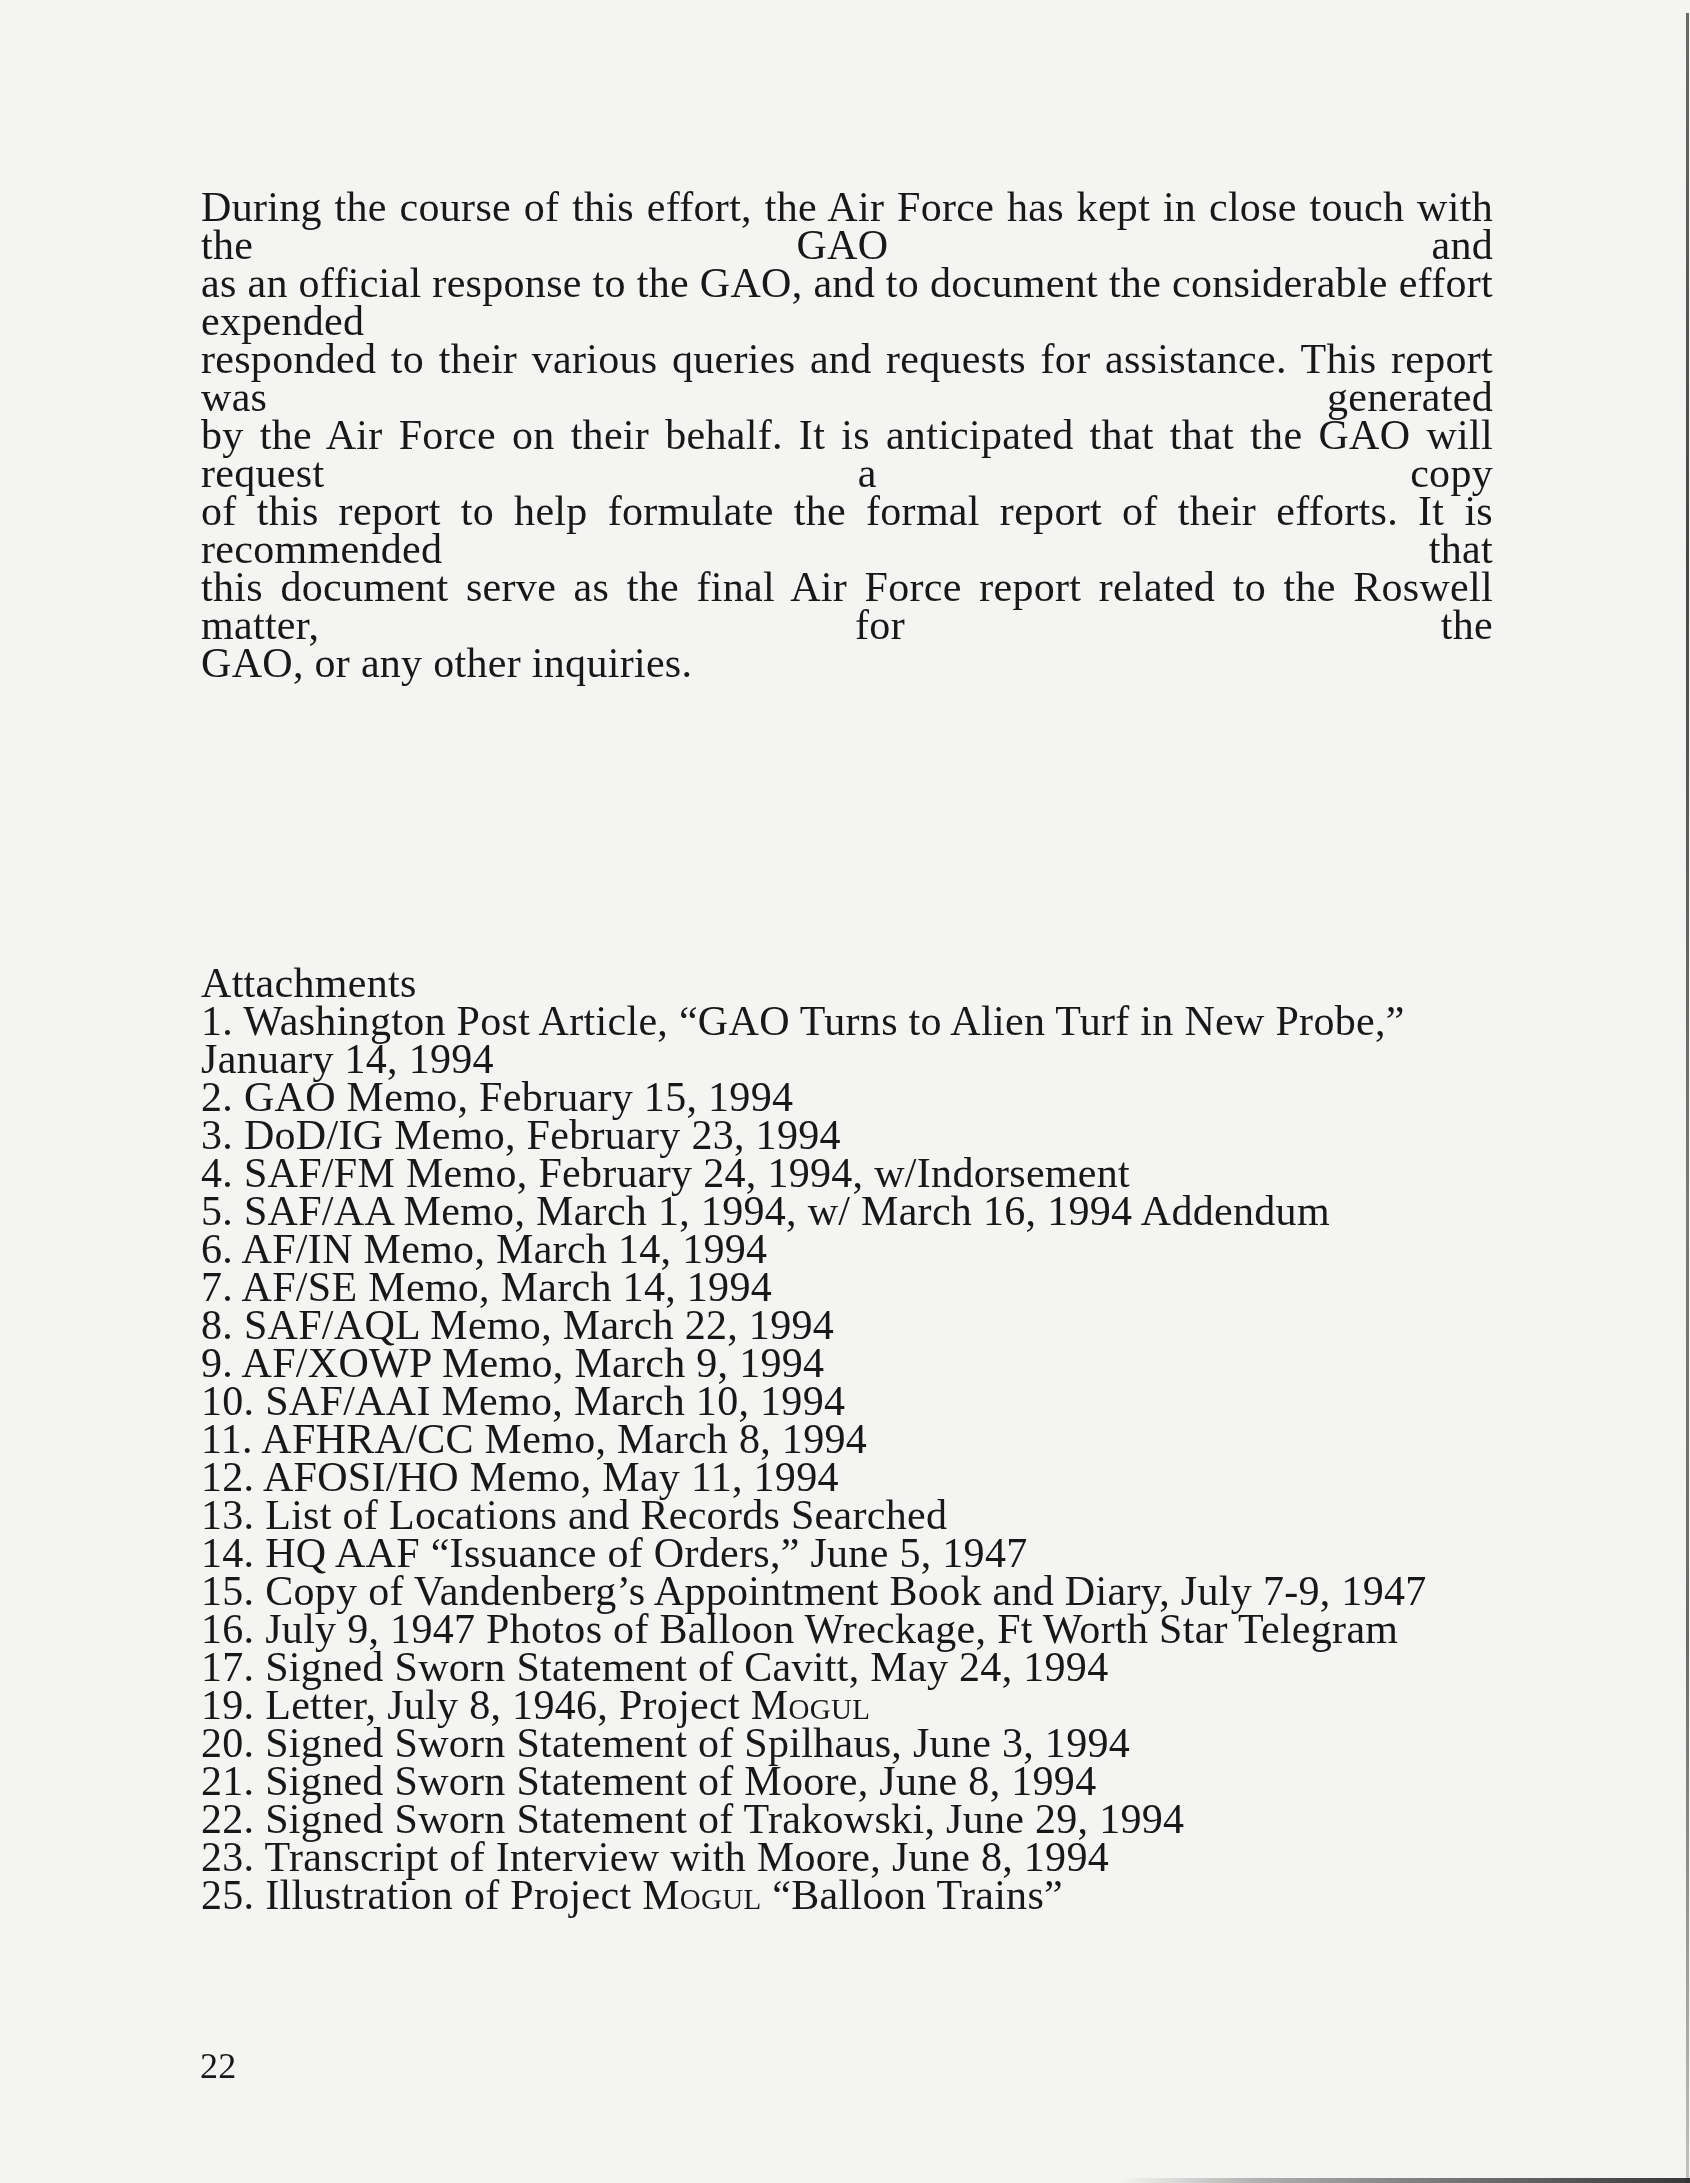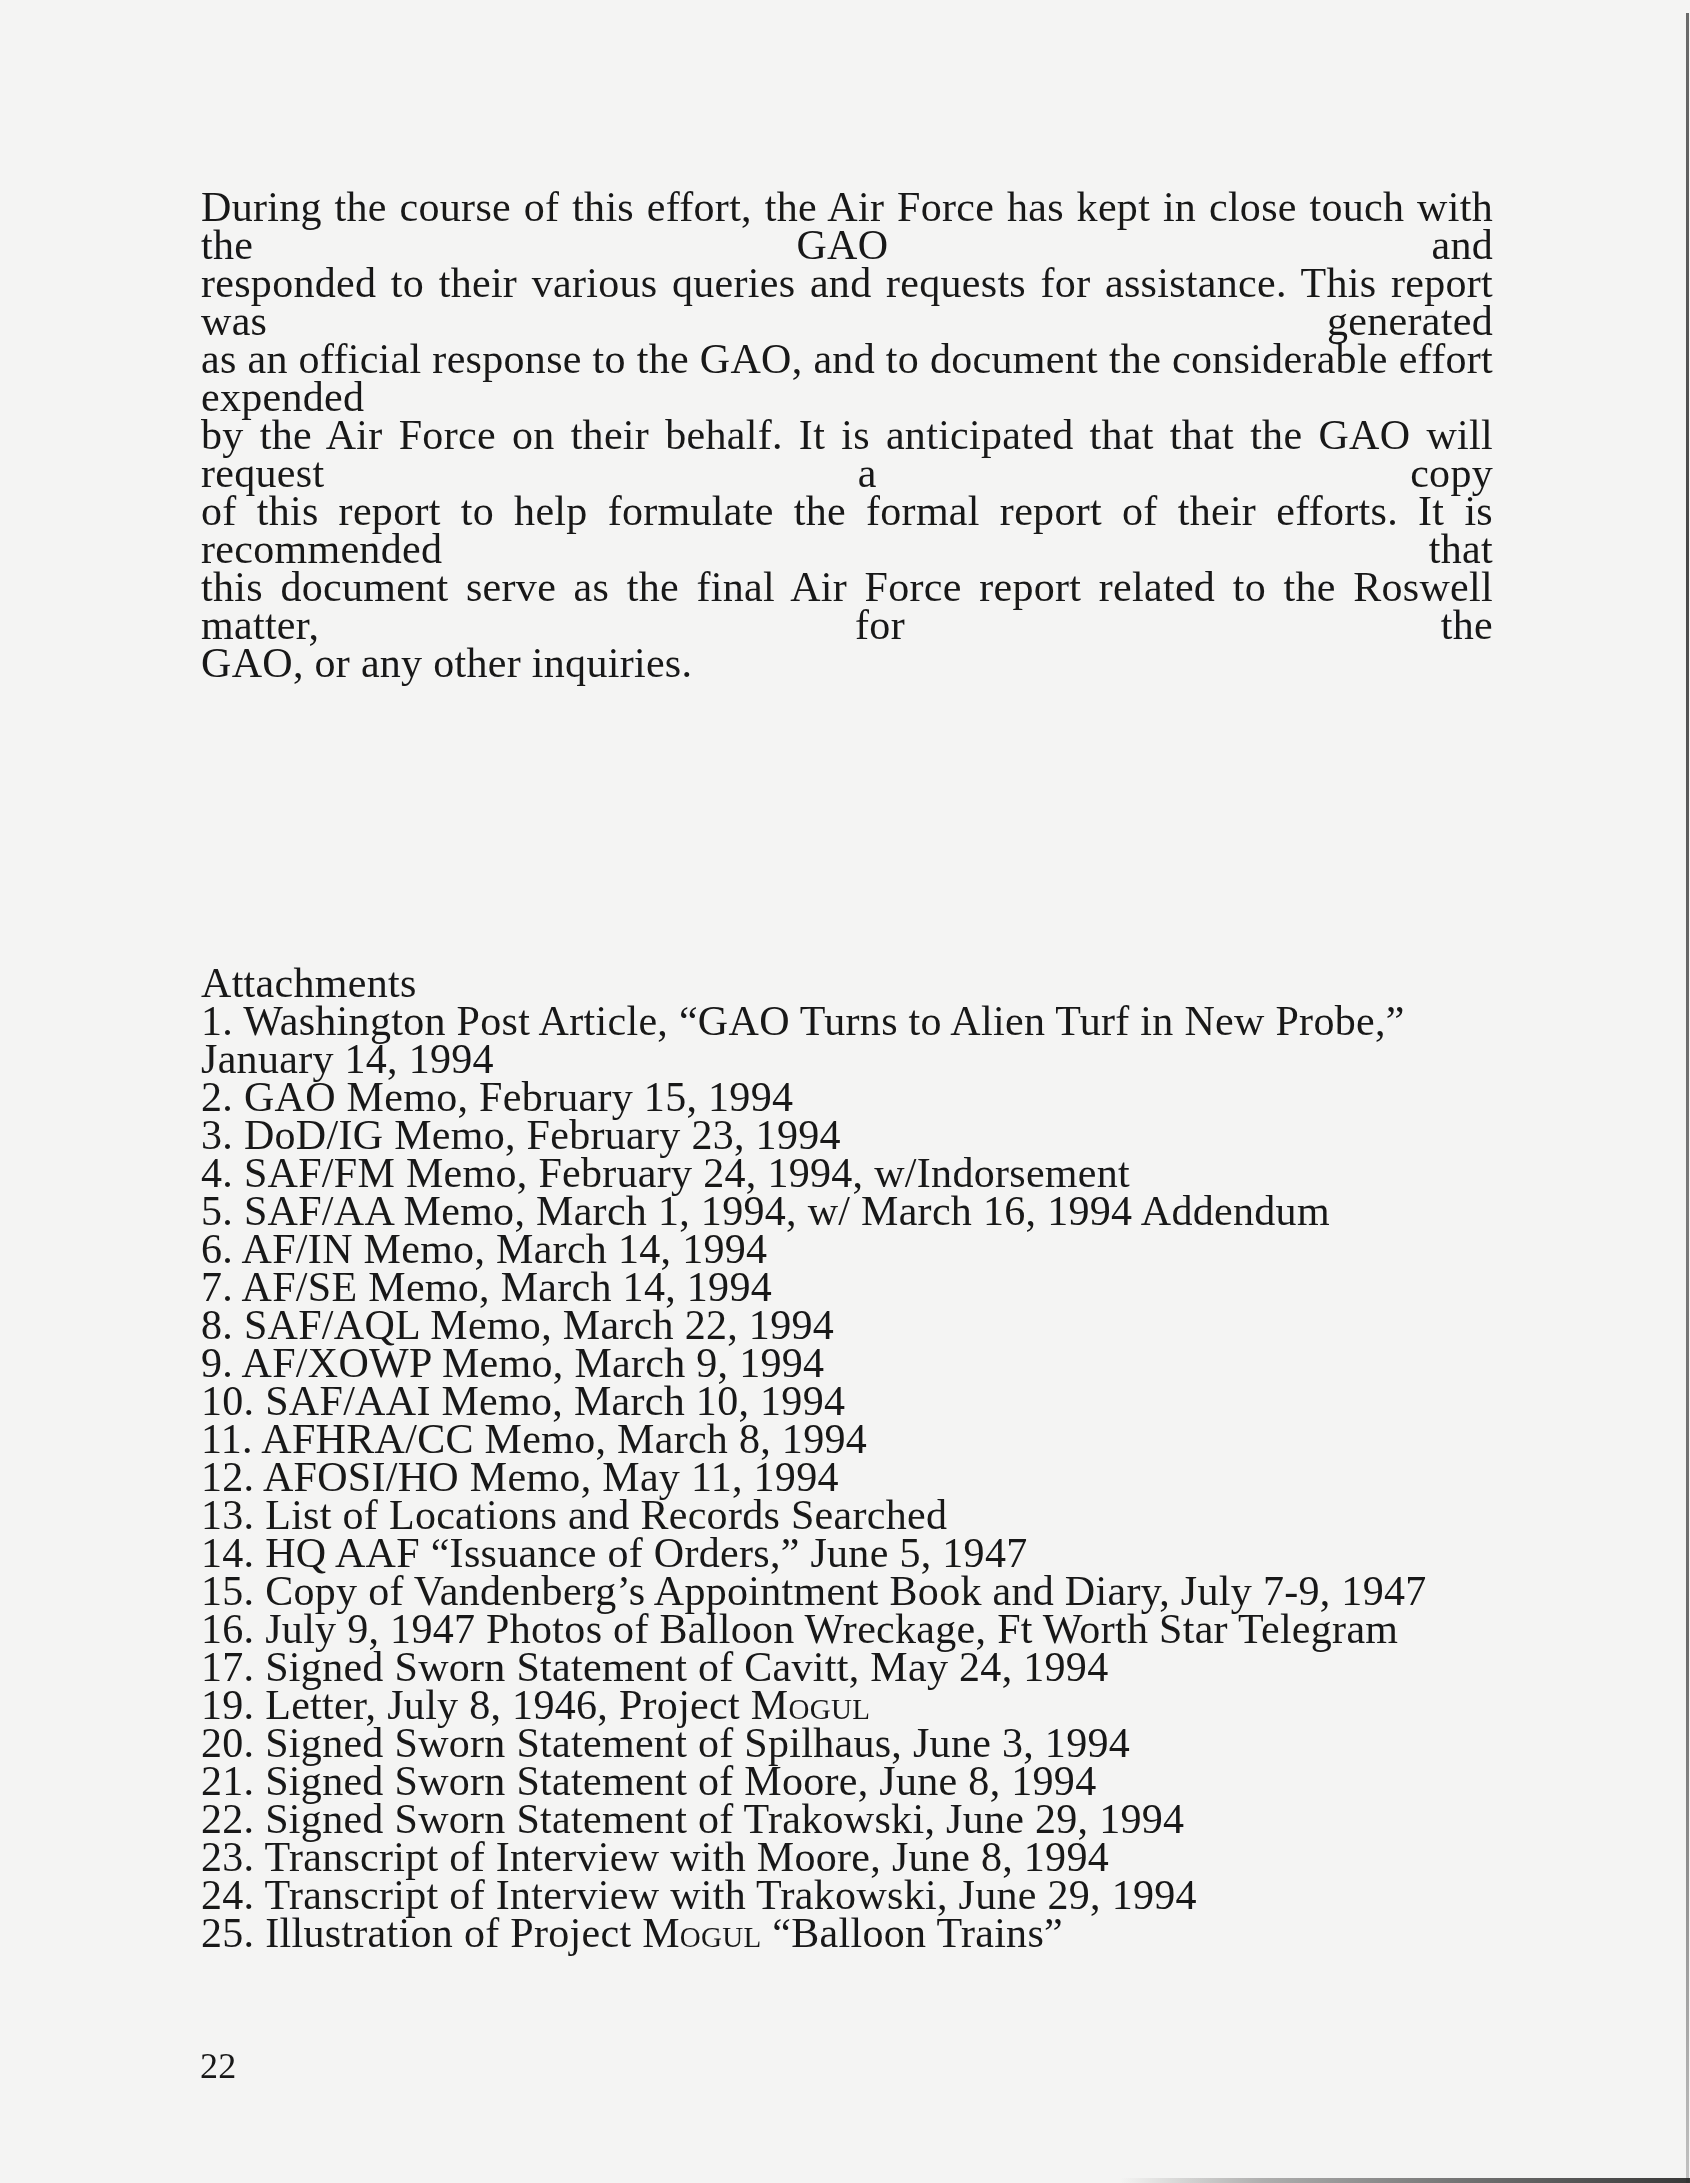--- a/index.html
+++ b/index.html
@@ -82,22 +82,22 @@
       rgba(35,35,35,0.9) 100%);
   }
 </style>
 </head>
 <body>
 
 <div class="page">
 
   <div class="textblock body-paragraph">
       <div class="pline">During the course of this effort, the Air Force has kept in close touch with the GAO and</div>
+      <div class="pline">as an official response to the GAO, and to document the considerable effort expended</div>
       <div class="pline">responded to their various queries and requests for assistance. This report was generated</div>
-      <div class="pline">as an official response to the GAO, and to document the considerable effort expended</div>
       <div class="pline">by the Air Force on their behalf. It is anticipated that that the GAO will request a copy</div>
       <div class="pline">of this report to help formulate the formal report of their efforts. It is recommended that</div>
       <div class="pline">this document serve as the final Air Force report related to the Roswell matter, for the</div>
       <div class="pline last">GAO, or any other inquiries.</div>
     </div>
 
 
   <div class="textblock attachments-block">
     <div class="attachments-heading">Attachments</div>
     <div>
@@ -117,21 +117,20 @@
         <div class="attachment-line"><span>13. List of Locations and Records Searched</span></div>
         <div class="attachment-line"><span>14. HQ AAF “Issuance of Orders,” June 5, 1947</span></div>
         <div class="attachment-line"><span>15. Copy of Vandenberg’s Appointment Book and Diary, July 7-9, 1947</span></div>
         <div class="attachment-line"><span>16. July 9, 1947 Photos of Balloon Wreckage, </span><span class="i">Ft Worth Star Telegram</span></div>
         <div class="attachment-line"><span>17. Signed Sworn Statement of Cavitt, May 24, 1994</span></div>
         <div class="attachment-line"><span>19. Letter, July 8, 1946, Project </span><span class="sc">Mogul</span></div>
         <div class="attachment-line"><span>20. Signed Sworn Statement of Spilhaus, June 3, 1994</span></div>
         <div class="attachment-line"><span>21. Signed Sworn Statement of Moore, June 8, 1994</span></div>
         <div class="attachment-line"><span>22. Signed Sworn Statement of Trakowski, June 29, 1994</span></div>
         <div class="attachment-line"><span>23. Transcript of Interview with Moore, June 8, 1994</span></div>
-        <div class="attachment-line"><span>24. Transcript of Interview with Trakowski, June 29, 1994</span></div>
         <div class="attachment-line"><span>25. Illustration of Project </span><span class="sc">Mogul</span><span> “Balloon Trains”</span></div>
       </div>
   </div>
 
   <div class="textblock page-number">22</div>
 
   <div class="right-edge-scan-line"></div>
   <div class="bottom-edge-scan-band"></div>
 
 </div>

